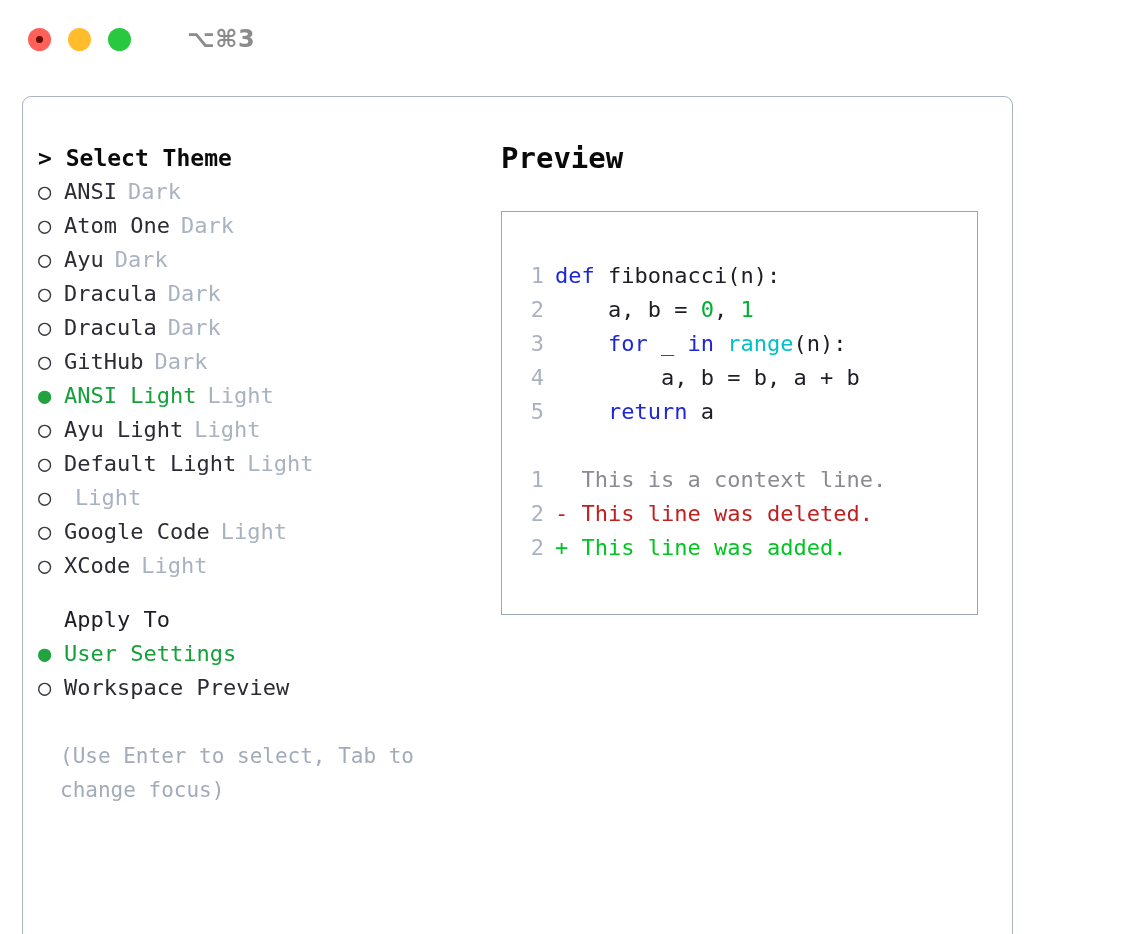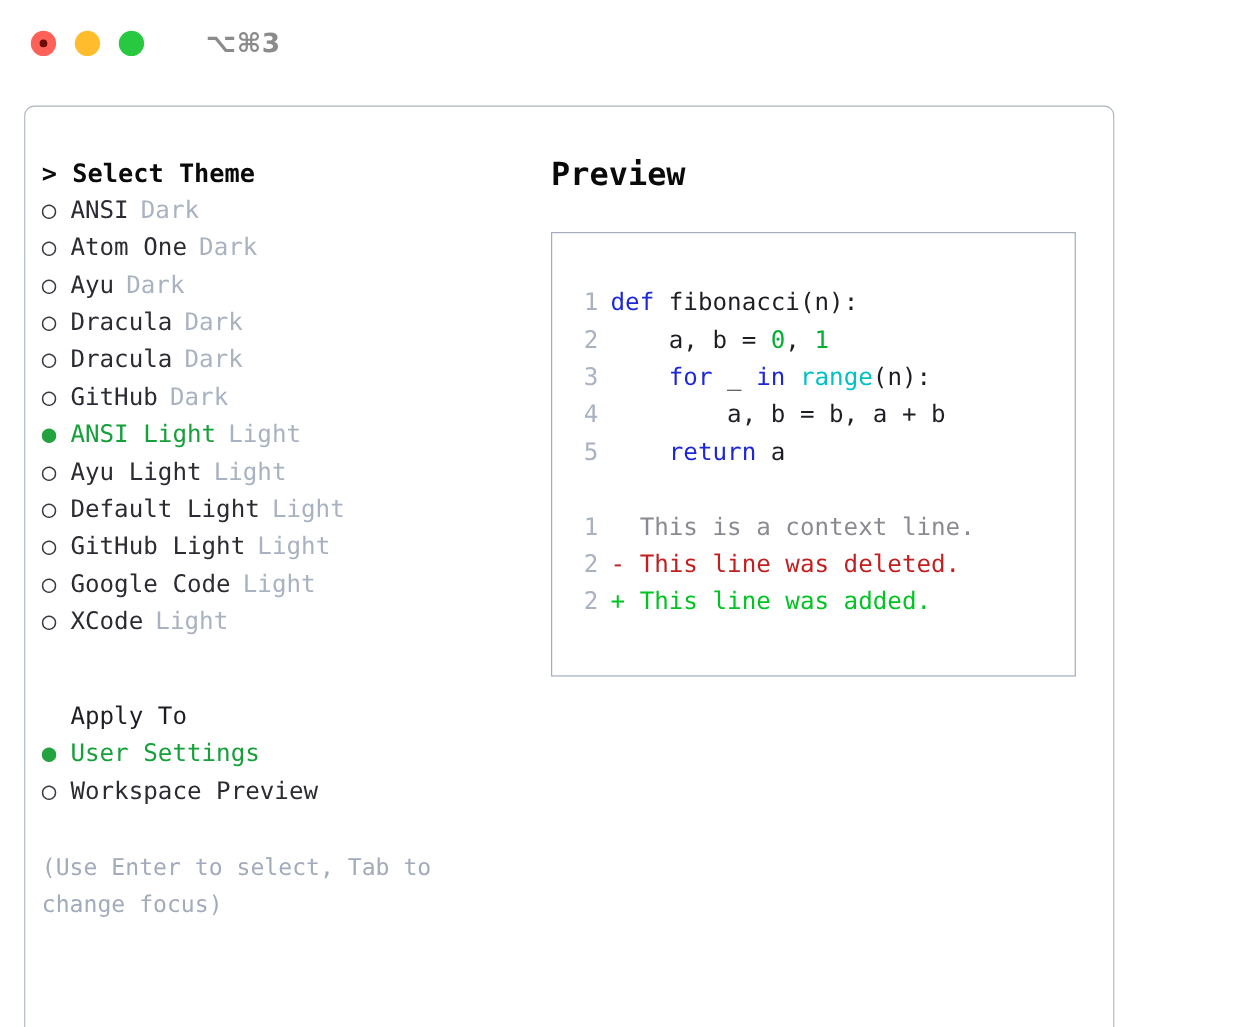--- a/index.html
+++ b/index.html
@@ -112,38 +112,39 @@
   .bullet-empty { color: #3a3a44; }
   .bullet-filled { color: #22a33f; }
   .theme-name { color: #2b2b33; }
   .theme-name.sel { color: #15a03a; }
   .theme-tag {
     color: #a9b2c0;
     margin-left: 11px;
   }
 
   #apply-block {
-    margin-top: 52px;
+    margin-top: 20px;
   }
   #apply-label {
     font-size: 22px;
     color: #1d1d24;
     line-height: 34px;
     padding-left: 26px;
     white-space: pre;
   }
   .apply-name { color: #2b2b33; }
   .apply-name.sel { color: #15a03a; }
 
   #hint {
     margin-top: 34px;
     font-size: 21px;
     line-height: 34px;
     color: #a2abba;
     width: 410px;
+    margin-left: 22px;
   }
 
   
   #right-pane {
     position: absolute;
     left: 478px;
     top: 44px;
     width: 500px;
   }
   #preview-header {
@@ -212,21 +213,21 @@
       <div id="theme-list">
           <div class="theme-row"><span class="bullet bullet-empty">○</span><span class="theme-name">ANSI</span><span class="theme-tag">Dark</span></div>
           <div class="theme-row"><span class="bullet bullet-empty">○</span><span class="theme-name">Atom One</span><span class="theme-tag">Dark</span></div>
           <div class="theme-row"><span class="bullet bullet-empty">○</span><span class="theme-name">Ayu</span><span class="theme-tag">Dark</span></div>
           <div class="theme-row"><span class="bullet bullet-empty">○</span><span class="theme-name">Dracula</span><span class="theme-tag">Dark</span></div>
           <div class="theme-row"><span class="bullet bullet-empty">○</span><span class="theme-name">Dracula</span><span class="theme-tag">Dark</span></div>
           <div class="theme-row"><span class="bullet bullet-empty">○</span><span class="theme-name">GitHub</span><span class="theme-tag">Dark</span></div>
           <div class="theme-row"><span class="bullet bullet-filled">●</span><span class="theme-name sel">ANSI Light</span><span class="theme-tag">Light</span></div>
           <div class="theme-row"><span class="bullet bullet-empty">○</span><span class="theme-name">Ayu Light</span><span class="theme-tag">Light</span></div>
           <div class="theme-row"><span class="bullet bullet-empty">○</span><span class="theme-name">Default Light</span><span class="theme-tag">Light</span></div>
-          <div class="theme-row"><span class="bullet bullet-empty">○</span><span class="theme-name">GitHub Light</span><span class="theme-tag">Light</span></div>
+          <div class="theme-row"><span class="bullet bullet-empty">○</span><span class="theme-tag">Light</span></div>
           <div class="theme-row"><span class="bullet bullet-empty">○</span><span class="theme-name">Google Code</span><span class="theme-tag">Light</span></div>
           <div class="theme-row"><span class="bullet bullet-empty">○</span><span class="theme-name">XCode</span><span class="theme-tag">Light</span></div>
         </div>
 
       <div id="apply-block">
         <div id="apply-label">Apply To</div>
         <div id="apply-list">
             <div class="apply-row"><span class="bullet bullet-filled">●</span><span class="apply-name sel">User Settings</span></div>
             <div class="apply-row"><span class="bullet bullet-empty">○</span><span class="apply-name">Workspace Preview</span></div>
           </div>

